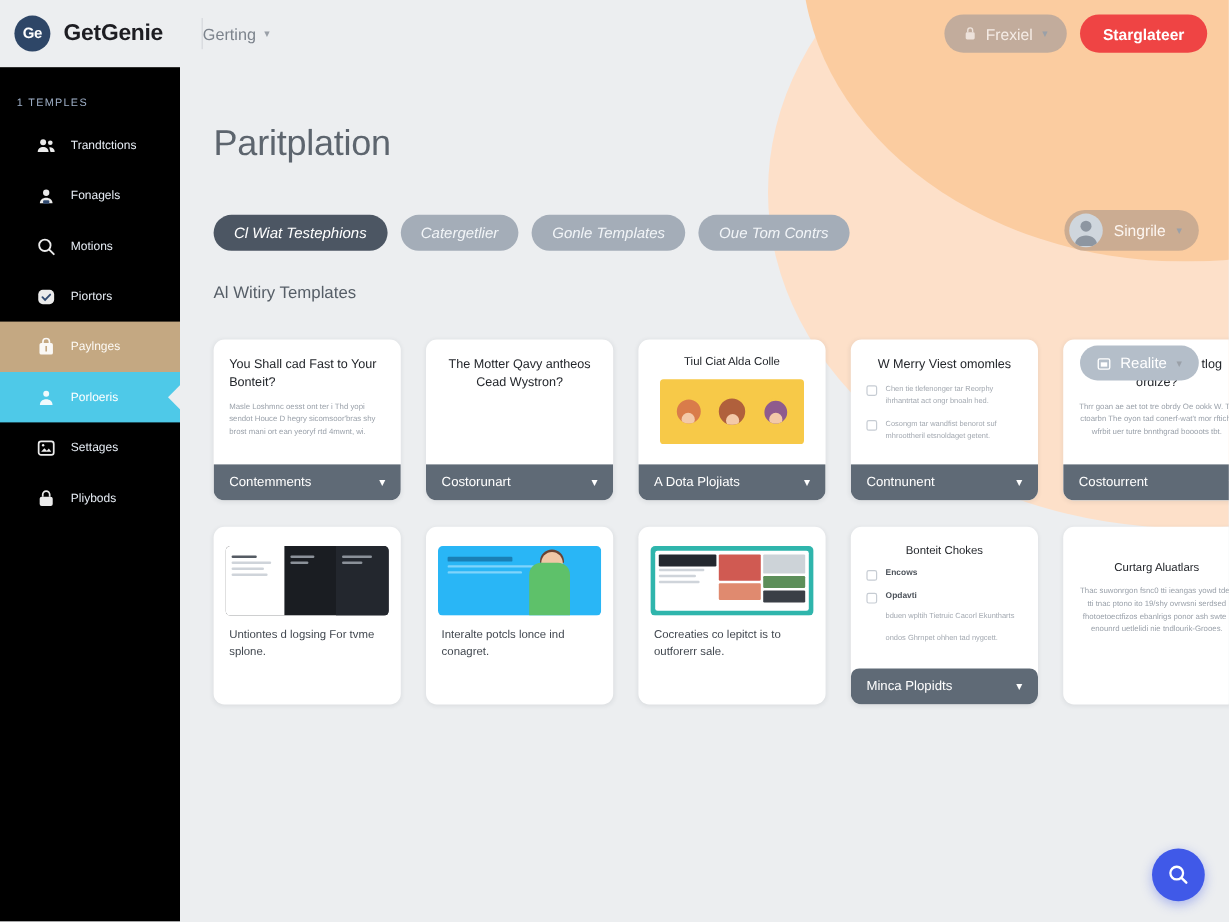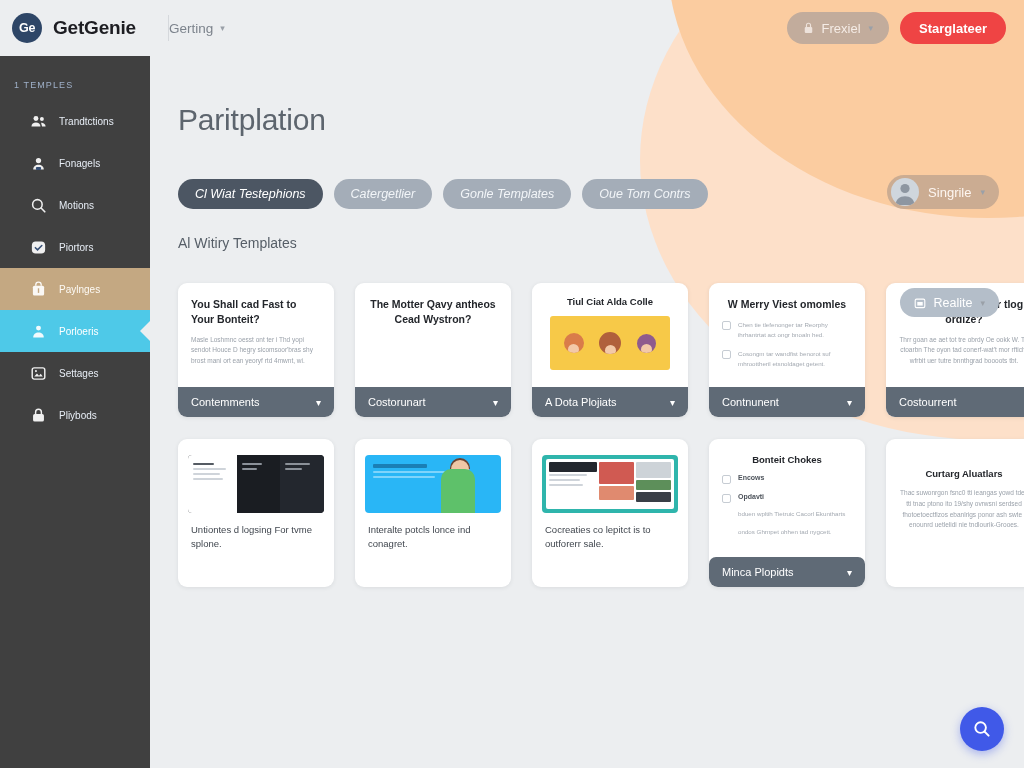--- a/index.html
+++ b/index.html
@@ -69,21 +69,21 @@
   .btn-red {
     height: 32px; padding: 0 19px; border-radius: 18px; border: none;
     background: #ef4444; color: #ffffff; font-size: 13px; font-weight: bold;
     display: flex; align-items: center; cursor: pointer;
   }
   .lock-ico { width: 11px; height: 12px; opacity: .85; }
 
   
   .sidebar {
     position: absolute; left: 0; top: 56px; width: 150px; height: 712px;
-    background: #404040; z-index: 20;
+    background: #000000; z-index: 20;
   }
   .side-label {
     color: #9fb0c8; font-size: 9px; letter-spacing: 1.1px;
     padding: 24px 0 10px 14px; text-transform: uppercase;
   }
   .side-item {
     display: flex; align-items: center; gap: 12px;
     height: 42px; padding-left: 30px; color: #e7edf5; font-size: 10px;
     cursor: pointer; position: relative;
   }
@@ -143,21 +143,21 @@
   }
   .card {
     background: #ffffff; border-radius: 9px; overflow: hidden;
     box-shadow: 0 1px 4px rgba(30,40,60,.09);
     height: 134px; position: relative; cursor: pointer;
     display: flex; flex-direction: column;
   }
   .card.tall { height: 148px; }
   .card-body { padding: 14px 13px 0 13px; flex: 1; overflow: hidden; }
   .c-title {
-    font-size: 10.5px; font-weight: bold; color: #23262b; line-height: 1.42;
+    font-size: 10.5px; font-weight: normal; color: #23262b; line-height: 1.42;
     margin-bottom: 8px;
   }
   .c-title.center { text-align: center; }
   .c-text { font-size: 6.5px; color: #9aa1aa; line-height: 1.62; }
   .c-footer {
     height: 30px; background: #5f6a76; color: #ffffff;
     display: flex; align-items: center; justify-content: space-between;
     padding: 0 13px; font-size: 11px;
   }
   .c-footer .caret { color: #ffffff; font-size: 10px; }

